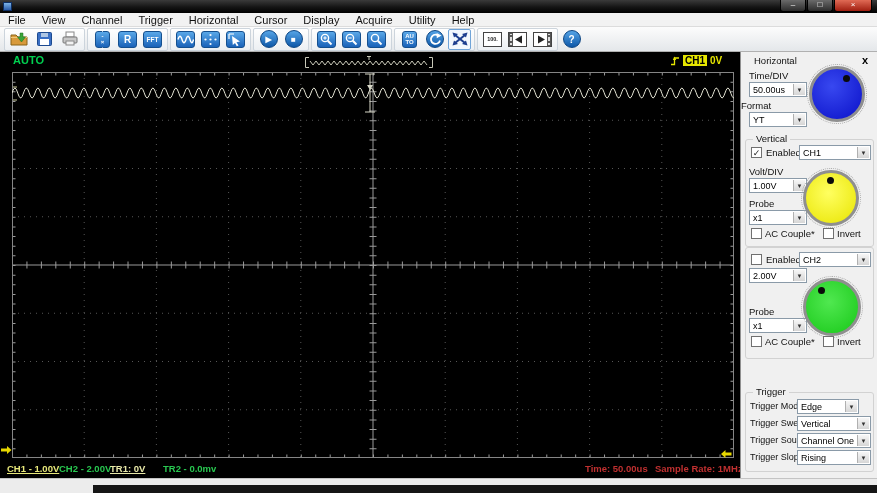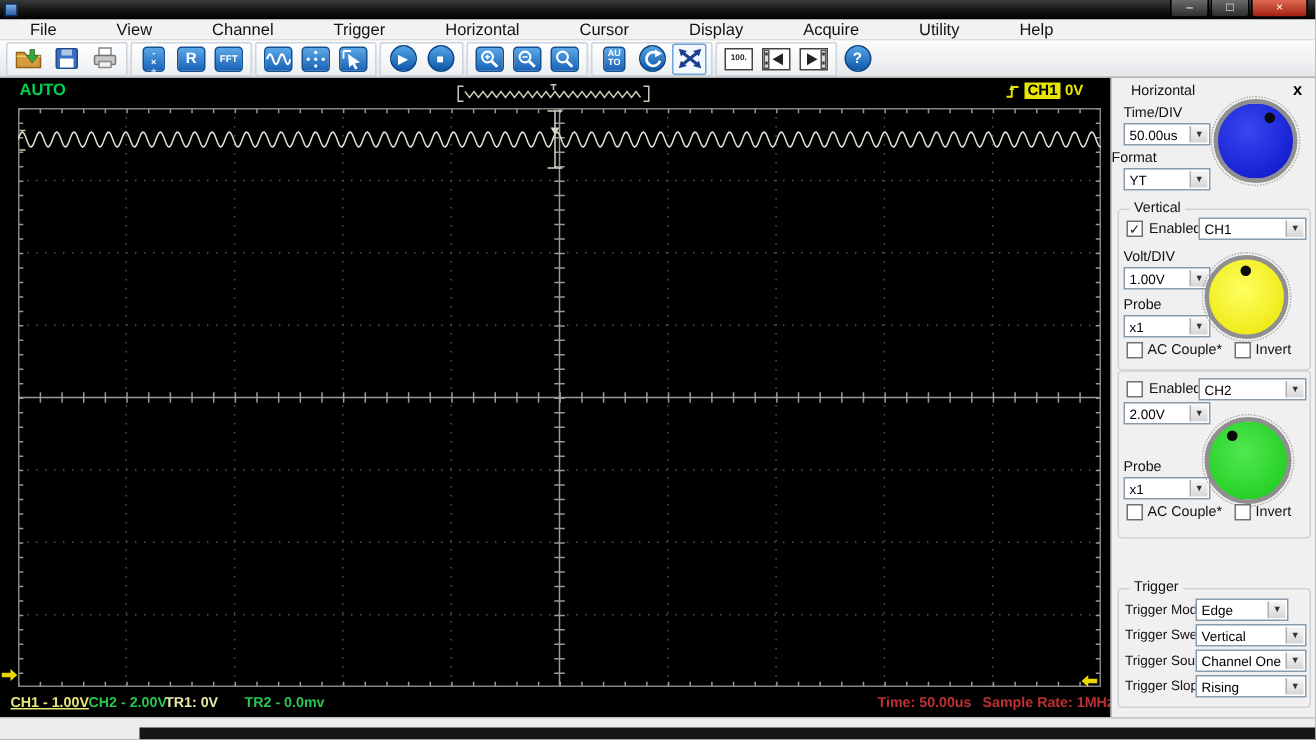--- a/index.html
+++ b/index.html
@@ -9,21 +9,21 @@
   
   .titlebar{position:absolute;left:0;top:0;width:877px;height:13px;background:linear-gradient(#3a3a3a,#141414 55%,#000);display:flex;align-items:center;}
   .appicon{width:9px;height:9px;margin:0 4px 0 3px;background:linear-gradient(#7db4e8,#2a5ca8);border:1px solid #0e2f63;}
   .title-text{font-size:10px;color:#e6e6e6;line-height:13px;}
   .winbtns{position:absolute;right:5px;top:0;height:12px;display:flex;}
   .wbtn{width:26px;height:12px;border:1px solid #000;border-top:none;background:linear-gradient(#6a6a6a,#2c2c2c);color:#fff;font-size:8px;line-height:10px;text-align:center;border-radius:0 0 3px 3px;margin-left:1px;}
   .wbtn.close{width:38px;background:linear-gradient(#e06a55,#a01e10);}
 
   
   .menubar{position:absolute;left:0;top:13px;width:877px;height:14px;background:#f2f2f2;border-bottom:1px solid #dcdcdc;display:flex;align-items:center;}
-  .menu-item{font-size:11px;color:#111;padding:0 20px;line-height:14px;}
+  .menu-item{font-size:11px;color:#111;padding:0 8px;line-height:14px;}
 
   
   .toolbar{position:absolute;left:0;top:27px;width:877px;height:25px;background:linear-gradient(#fcfcfc,#e4e7ea);border-bottom:1px solid #b0b0b0;display:flex;align-items:center;padding-left:4px;}
   .tgroup{display:flex;align-items:center;gap:2px;height:23px;padding:1px 3px;border:1px solid #ccd4dc;border-radius:2px;background:linear-gradient(#ffffff,#eceff2);margin-right:2px;}
   .tb{width:23px;height:21px;display:flex;align-items:center;justify-content:center;background:transparent;border:1px solid transparent;padding:0;}
   .tb.selected{background:#f2f8fd;border:1px solid #70a4d8;border-radius:2px;}
   .tile{width:19px;height:17px;border-radius:3px;background:linear-gradient(#5aa8e8,#1a62b8);border:1px solid #15508f;color:#fff;display:flex;align-items:center;justify-content:center;font-weight:bold;text-align:center;}
   .round{width:18px;height:18px;border-radius:50%;background:linear-gradient(#55a4e6,#0d57a8);border:1px solid #0c4583;color:#fff;display:flex;align-items:center;justify-content:center;font-weight:bold;}
   .lbl2line{font-size:6px;line-height:6px;width:15px;word-spacing:6px;}
   .film{width:19px;height:15px;background:#fff;border:1px solid #444;display:flex;align-items:center;justify-content:center;}
@@ -33,21 +33,21 @@
   .auto-label{position:absolute;left:13px;top:2px;font-size:11px;font-weight:bold;color:#00d050;}
   .preview{position:absolute;left:303px;top:4px;}
   .trig-readout{position:absolute;left:670px;top:3px;display:flex;align-items:center;gap:3px;}
   .ch1-badge{background:#e6e600;color:#000;font-size:10px;font-weight:bold;padding:0 2px;line-height:11px;}
   .trig-level{color:#e6e600;font-size:10px;font-weight:bold;}
   .graticule{position:absolute;left:12px;top:20px;}
   .scope-status{position:absolute;left:0;top:408px;width:740px;height:18px;font-size:9.5px;font-weight:bold;line-height:18px;}
   .st{position:absolute;white-space:nowrap;}
   .st-ch1{left:7px;color:#e8e87a;text-decoration:underline;}
   .st-ch2{left:59px;color:#28c850;}
-  .st-tr1{left:110px;color:#e8e8a8;}
+  .st-tr1{left:110px;color:#e8e8a8;text-decoration:underline;}
   .st-tr2{left:163px;color:#28c850;}
   .st-time{left:585px;color:#c03030;}
   .st-rate{left:655px;color:#c03030;}
   .corner-marker{position:absolute;}
 
   
   .panel{position:absolute;left:740px;top:52px;width:137px;height:426px;background:#f0f0f0;border-left:1px solid #909090;font-size:9.5px;color:#111;}
   .plabel{position:absolute;white-space:nowrap;font-size:9.5px;color:#111;}
   .panel-close{position:absolute;left:121px;top:2px;font-size:11px;font-weight:bold;color:#000;}
   .combo{position:absolute;height:15px;background:#fff;border:1px solid #8a9aa8;font-size:9px;color:#000;padding:1.5px 14px 0 3px;white-space:nowrap;overflow:hidden;}

